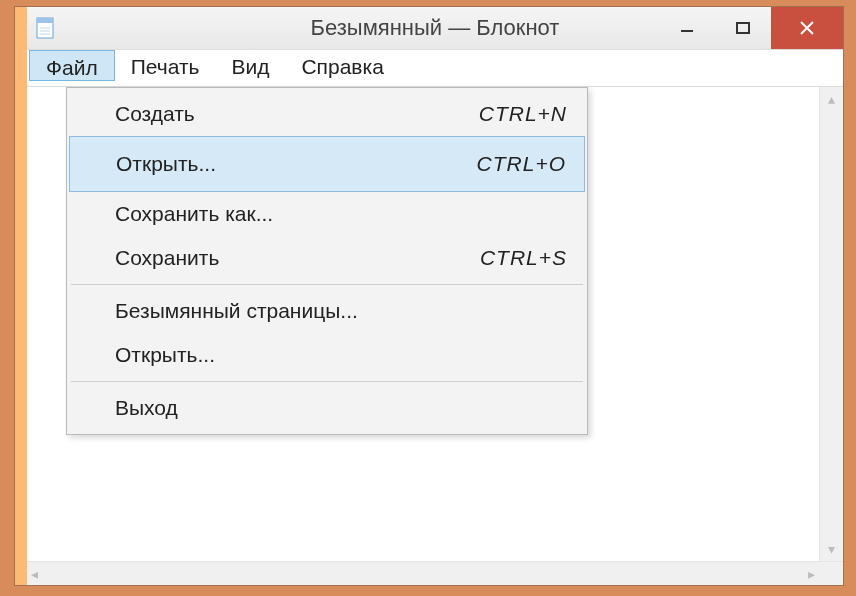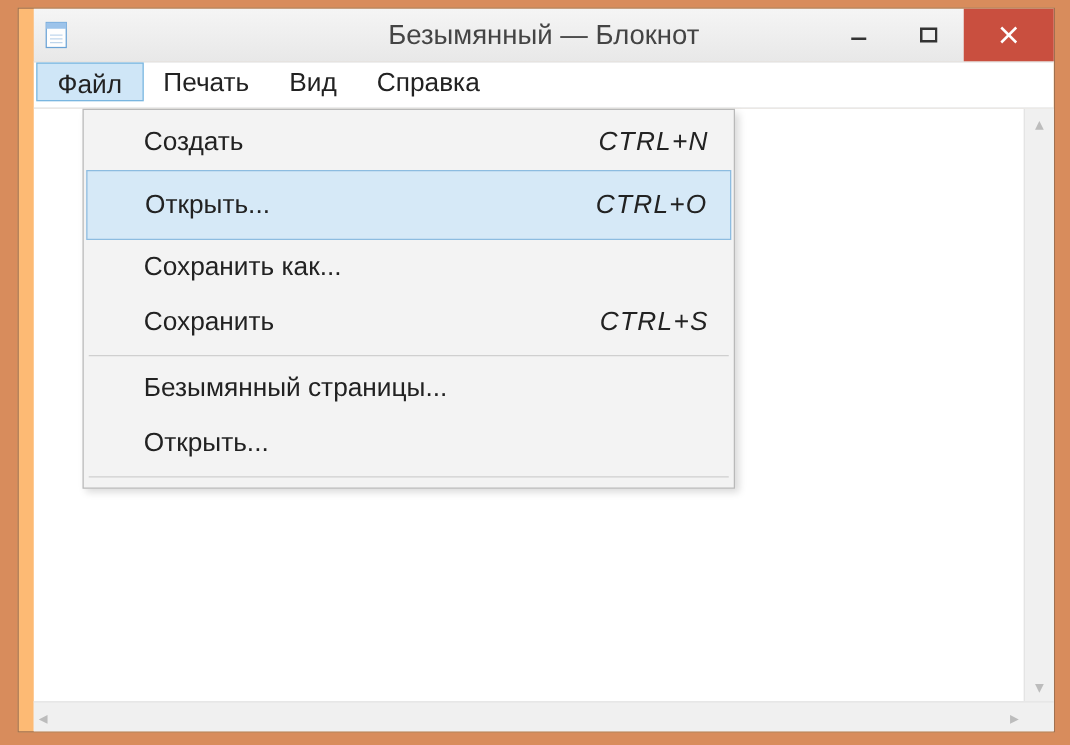--- a/index.html
+++ b/index.html
@@ -223,15 +223,18 @@
         <span class="shortcut">CTRL+S</span>
       </div>
       <div class="dd-sep"></div>
       <div class="dd-row">
         <span class="label">Безымянный страницы...</span>
       </div>
       <div class="dd-row">
         <span class="label">Открыть...</span>
       </div>
       <div class="dd-sep"></div>
+      <div class="dd-row">
+        <span class="label">Выход</span>
+      </div>
     </div>
 
 </div>
 
 </body></html>

